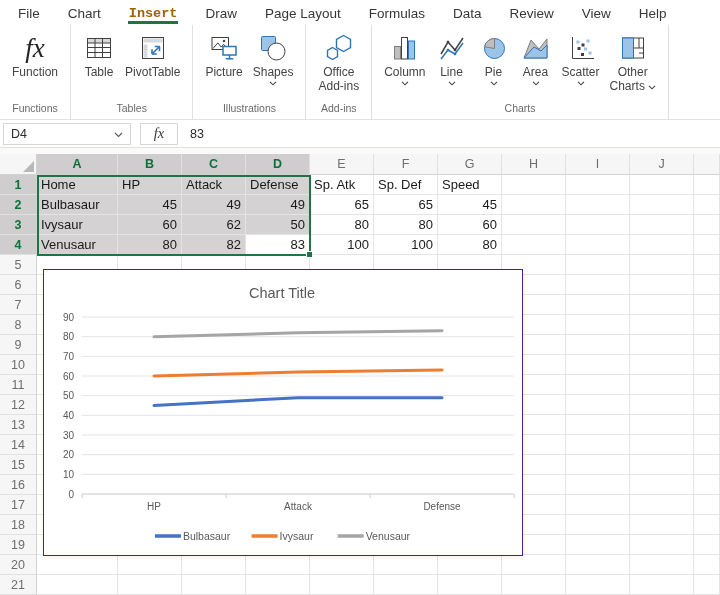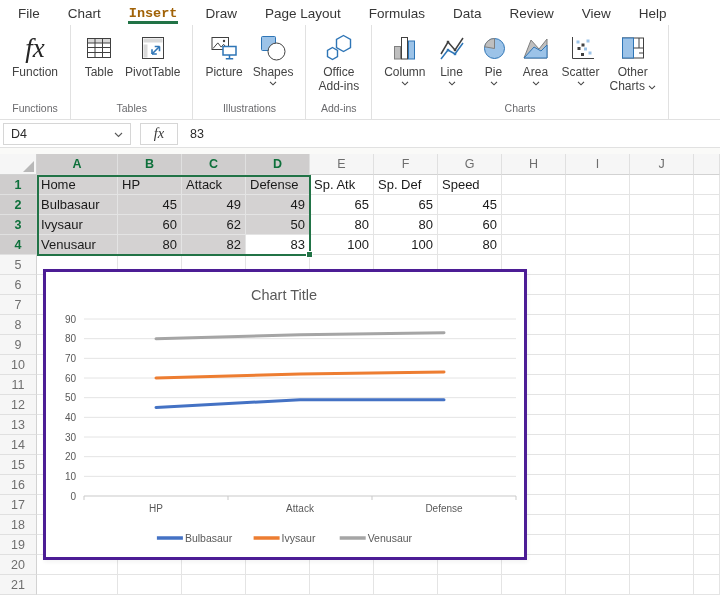--- a/index.html
+++ b/index.html
@@ -52,21 +52,21 @@
   .cell.num{justify-content:flex-end;}
   .cell.sel{background:#D4D2D2;}
   .cell.active{background:#fff;}
   .selection-outline{position:absolute;left:37px;top:21px;width:274px;height:81px;box-sizing:border-box;
                      border:2px solid var(--green);pointer-events:none;z-index:3;}
   .fill-handle{position:absolute;left:306px;top:97px;width:7px;height:7px;background:var(--green);
                border:1px solid #fff;box-sizing:border-box;z-index:4;cursor:crosshair;}
 
   
   .chart-panel{position:absolute;left:43px;top:115px;width:478px;height:285px;background:#fff;
-               border:3px solid #4c1d95;box-shadow:1px 2px 4px rgba(0,0,0,0.05);z-index:5;cursor:move;}
+               border:1px solid #4c1d95;box-shadow:1px 2px 4px rgba(0,0,0,0.05);z-index:5;cursor:move;}
   .chart-panel svg{display:block;}
   :root{--green:#217346;}
 </style>
 </head>
 <body>
 
 <div class="app">
   <nav class="menubar">
       <div class="menu-item">File</div>
       <div class="menu-item">Chart</div>

